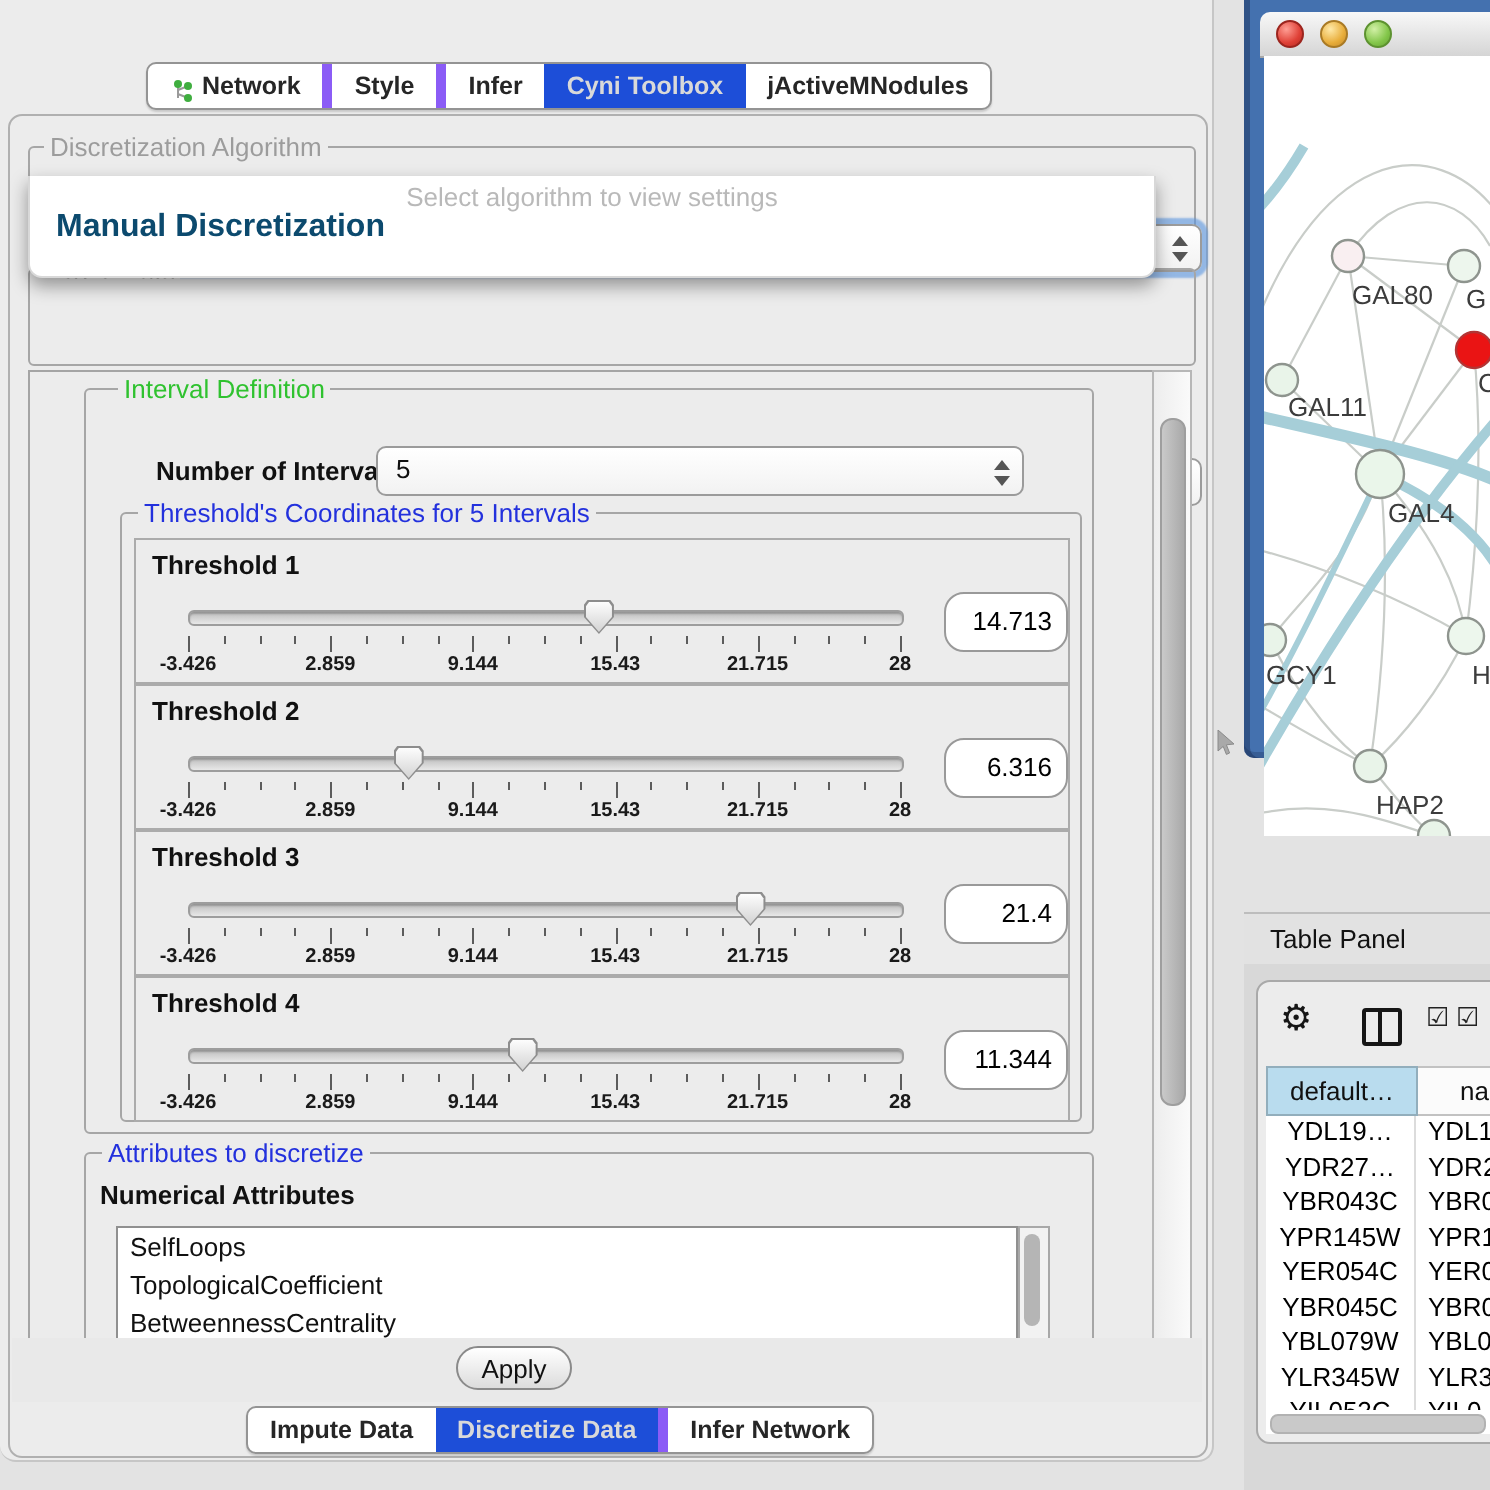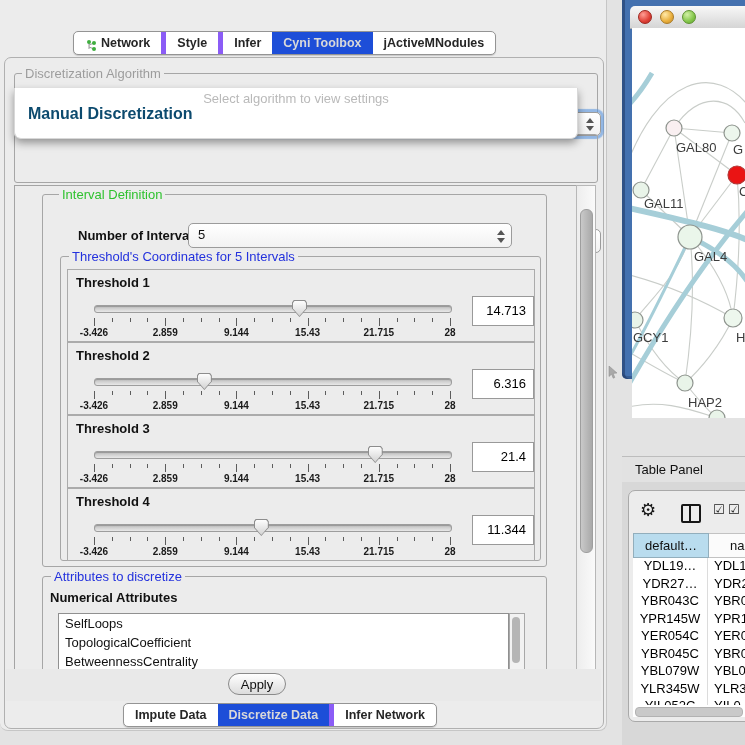--- a/index.html
+++ b/index.html
@@ -68,21 +68,21 @@
   .thumb{position:absolute;top:0;width:15px;height:17px;background:#8d8d8d;
          clip-path:polygon(12% 0,88% 0,100% 14%,100% 50%,50% 100%,0 50%,0 14%);}
   .thumb::after{content:"";position:absolute;inset:1px;clip-path:polygon(12% 0,88% 0,100% 14%,100% 50%,50% 100%,0 50%,0 14%);
          background:linear-gradient(#fdfdfd,#d3d3d3);}
   .scale{position:absolute;left:0;top:18px;width:356px;height:22px;}
   .tick{position:absolute;width:1px;background:#5c5c5c;top:0;}
   .tick.major{height:8px;}
   .tick.minor{height:4px;}
   .tick-label{position:absolute;top:9px;width:44px;text-align:center;font-size:10px;font-weight:bold;color:#1a1a1a;}
   .value-box{position:absolute;left:404px;top:26px;width:53px;height:28px;background:#fff;border:1px solid #999;
-             border-radius:0;font-size:13px;color:#000;text-align:right;line-height:28px;padding-right:7px;}
+             border-radius:10px;font-size:13px;color:#000;text-align:right;line-height:28px;padding-right:7px;}
   
   .attr-group{left:27px;top:390px;width:503px;height:110px;}
   .attr-sub{position:absolute;left:7px;top:13px;font-size:13px;font-weight:bold;color:#111;}
   .attr-list{position:absolute;left:15px;top:36px;width:449px;height:58px;background:#fff;border:1px solid #909090;overflow:hidden;}
   .attr-item{font-size:13px;color:#111;line-height:19px;padding-left:6px;white-space:nowrap;}
   .list-scroll{position:absolute;left:466px;top:36px;width:14px;height:58px;background:#f2f2f2;border:1px solid #a8a8a8;}
   .list-thumb{position:absolute;left:2px;top:3px;width:8px;height:46px;border-radius:5px;background:#b5b5b5;}
   
   .apply-row{position:absolute;left:1px;top:611px;width:595px;height:32px;background:#e9e9e9;}
   .apply-btn{position:absolute;left:223px;top:615px;width:58px;height:22px;border:1px solid #8a8a8a;border-radius:11px;

